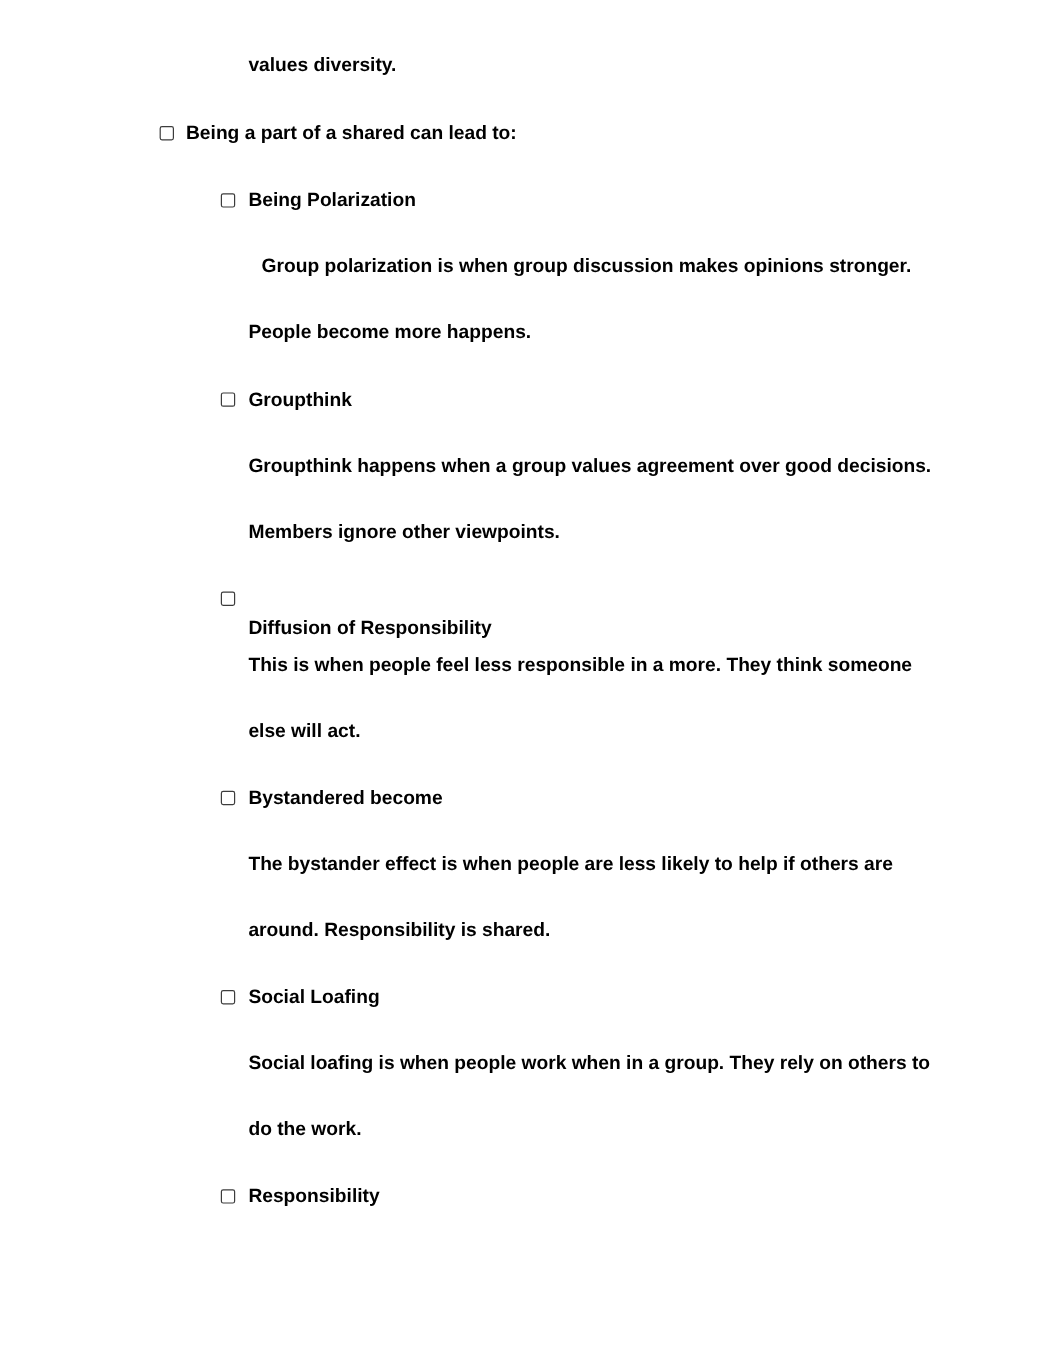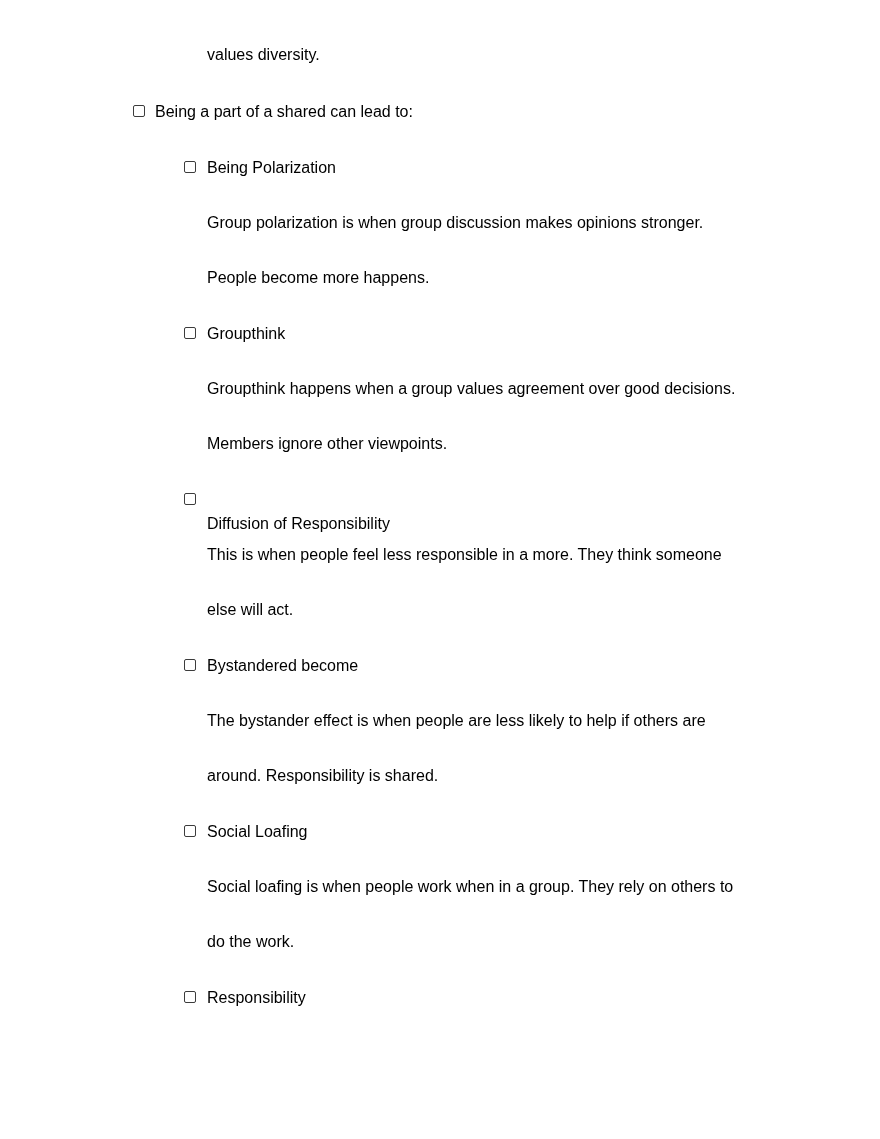--- a/index.html
+++ b/index.html
@@ -1,32 +1,32 @@
 <!DOCTYPE html>
 <html><head>
 <meta charset="utf-8">
 <style>
   html, body { margin:0; padding:0; background:#ffffff; }
   body { width:880px; height:1139px; position:relative; overflow:hidden;
     font-family:"Liberation Sans", sans-serif; color:#000; }
-  .line { position:absolute; font-size:16px; font-weight:normal; white-space:nowrap; line-height:20px; }
+  .line { position:absolute; font-size:16px; font-weight:bold; white-space:nowrap; line-height:20px; }
   .cb { position:absolute; width:12px; height:12px; border:1.5px solid #3c3c3c; border-radius:2px; box-sizing:border-box; background:#fff; }
 </style>
 </head>
 <body>
 
 <div>
   <div class="line" style="left:207px;top:45px">values diversity.</div>
 
   <div class="cb" style="left:133px;top:105px"></div>
   <div class="line" style="left:155px;top:102px">Being a part of a shared can lead to:</div>
 
   <div class="cb" style="left:184px;top:161px"></div>
   <div class="line" style="left:207px;top:158px">Being Polarization</div>
-  <div class="line" style="left:207px;top:213px">Group polarization is when group discussion makes opinions stronger.</div>
+  <div class="line" style="left:218px;top:213px">Group polarization is when group discussion makes opinions stronger.</div>
   <div class="line" style="left:207px;top:268px">People become more happens.</div>
 
   <div class="cb" style="left:184px;top:327px"></div>
   <div class="line" style="left:207px;top:324px">Groupthink</div>
   <div class="line" style="left:207px;top:379px">Groupthink happens when a group values agreement over good decisions.</div>
   <div class="line" style="left:207px;top:434px">Members ignore other viewpoints.</div>
 
   <div class="cb" style="left:184px;top:493px"></div>
   <div class="line" style="left:207px;top:514px">Diffusion of Responsibility</div>
   <div class="line" style="left:207px;top:545px">This is when people feel less responsible in a more. They think someone</div>

